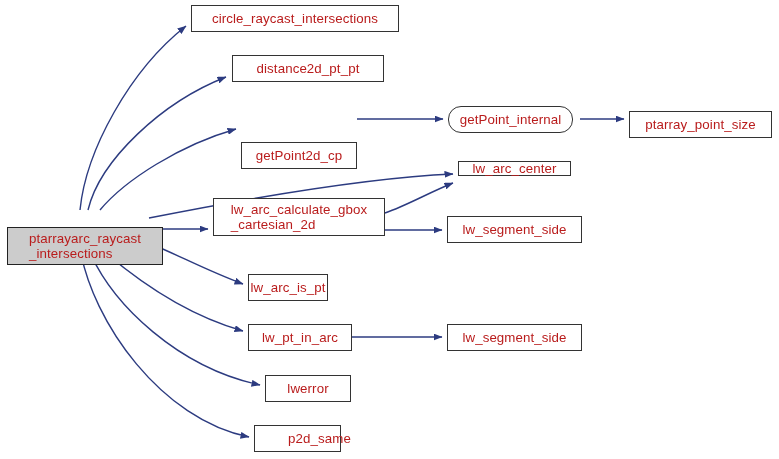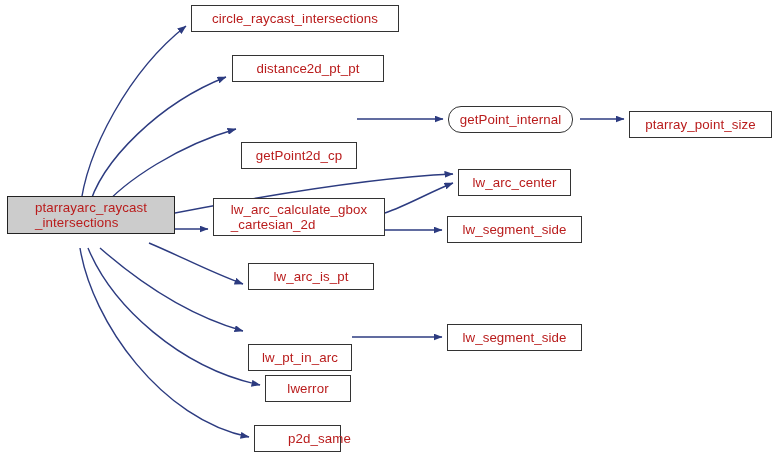--- a/index.html
+++ b/index.html
@@ -74,21 +74,21 @@
       <path d="M 88 248 C 112 306, 180 368, 260 385"></path>
       <path d="M 80 248 C 92 322, 162 420, 249 437"></path>
       <path d="M 357 119 L 443 119"></path>
       <path d="M 580 119 L 624 119"></path>
       <path d="M 385 213 C 408 205, 430 192, 453 183"></path>
       <path d="M 385 230 L 442 230"></path>
       <path d="M 352 337 L 442 337"></path>
     </g>
   </svg>
 
-  <div class="node root" style="left:7px; top:196px; width:168px; height:38px;">
+  <div class="node root" style="left:7px; top:227px; width:156px; height:38px;">
     <span class="node-label">ptarrayarc_raycast
 _intersections</span>
   </div>
 
   <div class="node" style="left:191px; top:5px; width:208px; height:27px;">
     <span class="node-label">circle_raycast_intersections</span>
   </div>
 
   <div class="node" style="left:232px; top:55px; width:152px; height:27px;">
     <span class="node-label">distance2d_pt_pt</span>
@@ -99,38 +99,38 @@
   </div>
 
   <div class="node" style="left:448px; top:106px; width:125px; height:27px;border-radius:13px;">
     <span class="node-label">getPoint_internal</span>
   </div>
 
   <div class="node" style="left:629px; top:111px; width:143px; height:27px;">
     <span class="node-label">ptarray_point_size</span>
   </div>
 
-  <div class="node" style="left:458px; top:169px; width:113px; height:27px;">
+  <div class="node" style="left:458px; top:161px; width:113px; height:15px;">
     <span class="node-label">lw_arc_center</span>
   </div>
 
   <div class="node" style="left:213px; top:198px; width:172px; height:38px;">
     <span class="node-label">lw_arc_calculate_gbox
 _cartesian_2d</span>
   </div>
 
   <div class="node" style="left:447px; top:216px; width:135px; height:27px;">
     <span class="node-label">lw_segment_side</span>
   </div>
 
-  <div class="node" style="left:248px; top:263px; width:126px; height:27px;">
+  <div class="node" style="left:248px; top:274px; width:80px; height:27px;">
     <span class="node-label">lw_arc_is_pt</span>
   </div>
 
-  <div class="node" style="left:248px; top:324px; width:104px; height:27px;margin-top:20px;">
+  <div class="node" style="left:248px; top:324px; width:104px; height:27px;">
     <span class="node-label">lw_pt_in_arc</span>
   </div>
 
   <div class="node" style="left:447px; top:324px; width:135px; height:27px;">
     <span class="node-label">lw_segment_side</span>
   </div>
 
   <div class="node" style="left:265px; top:375px; width:86px; height:27px;">
     <span class="node-label">lwerror</span>
   </div>

